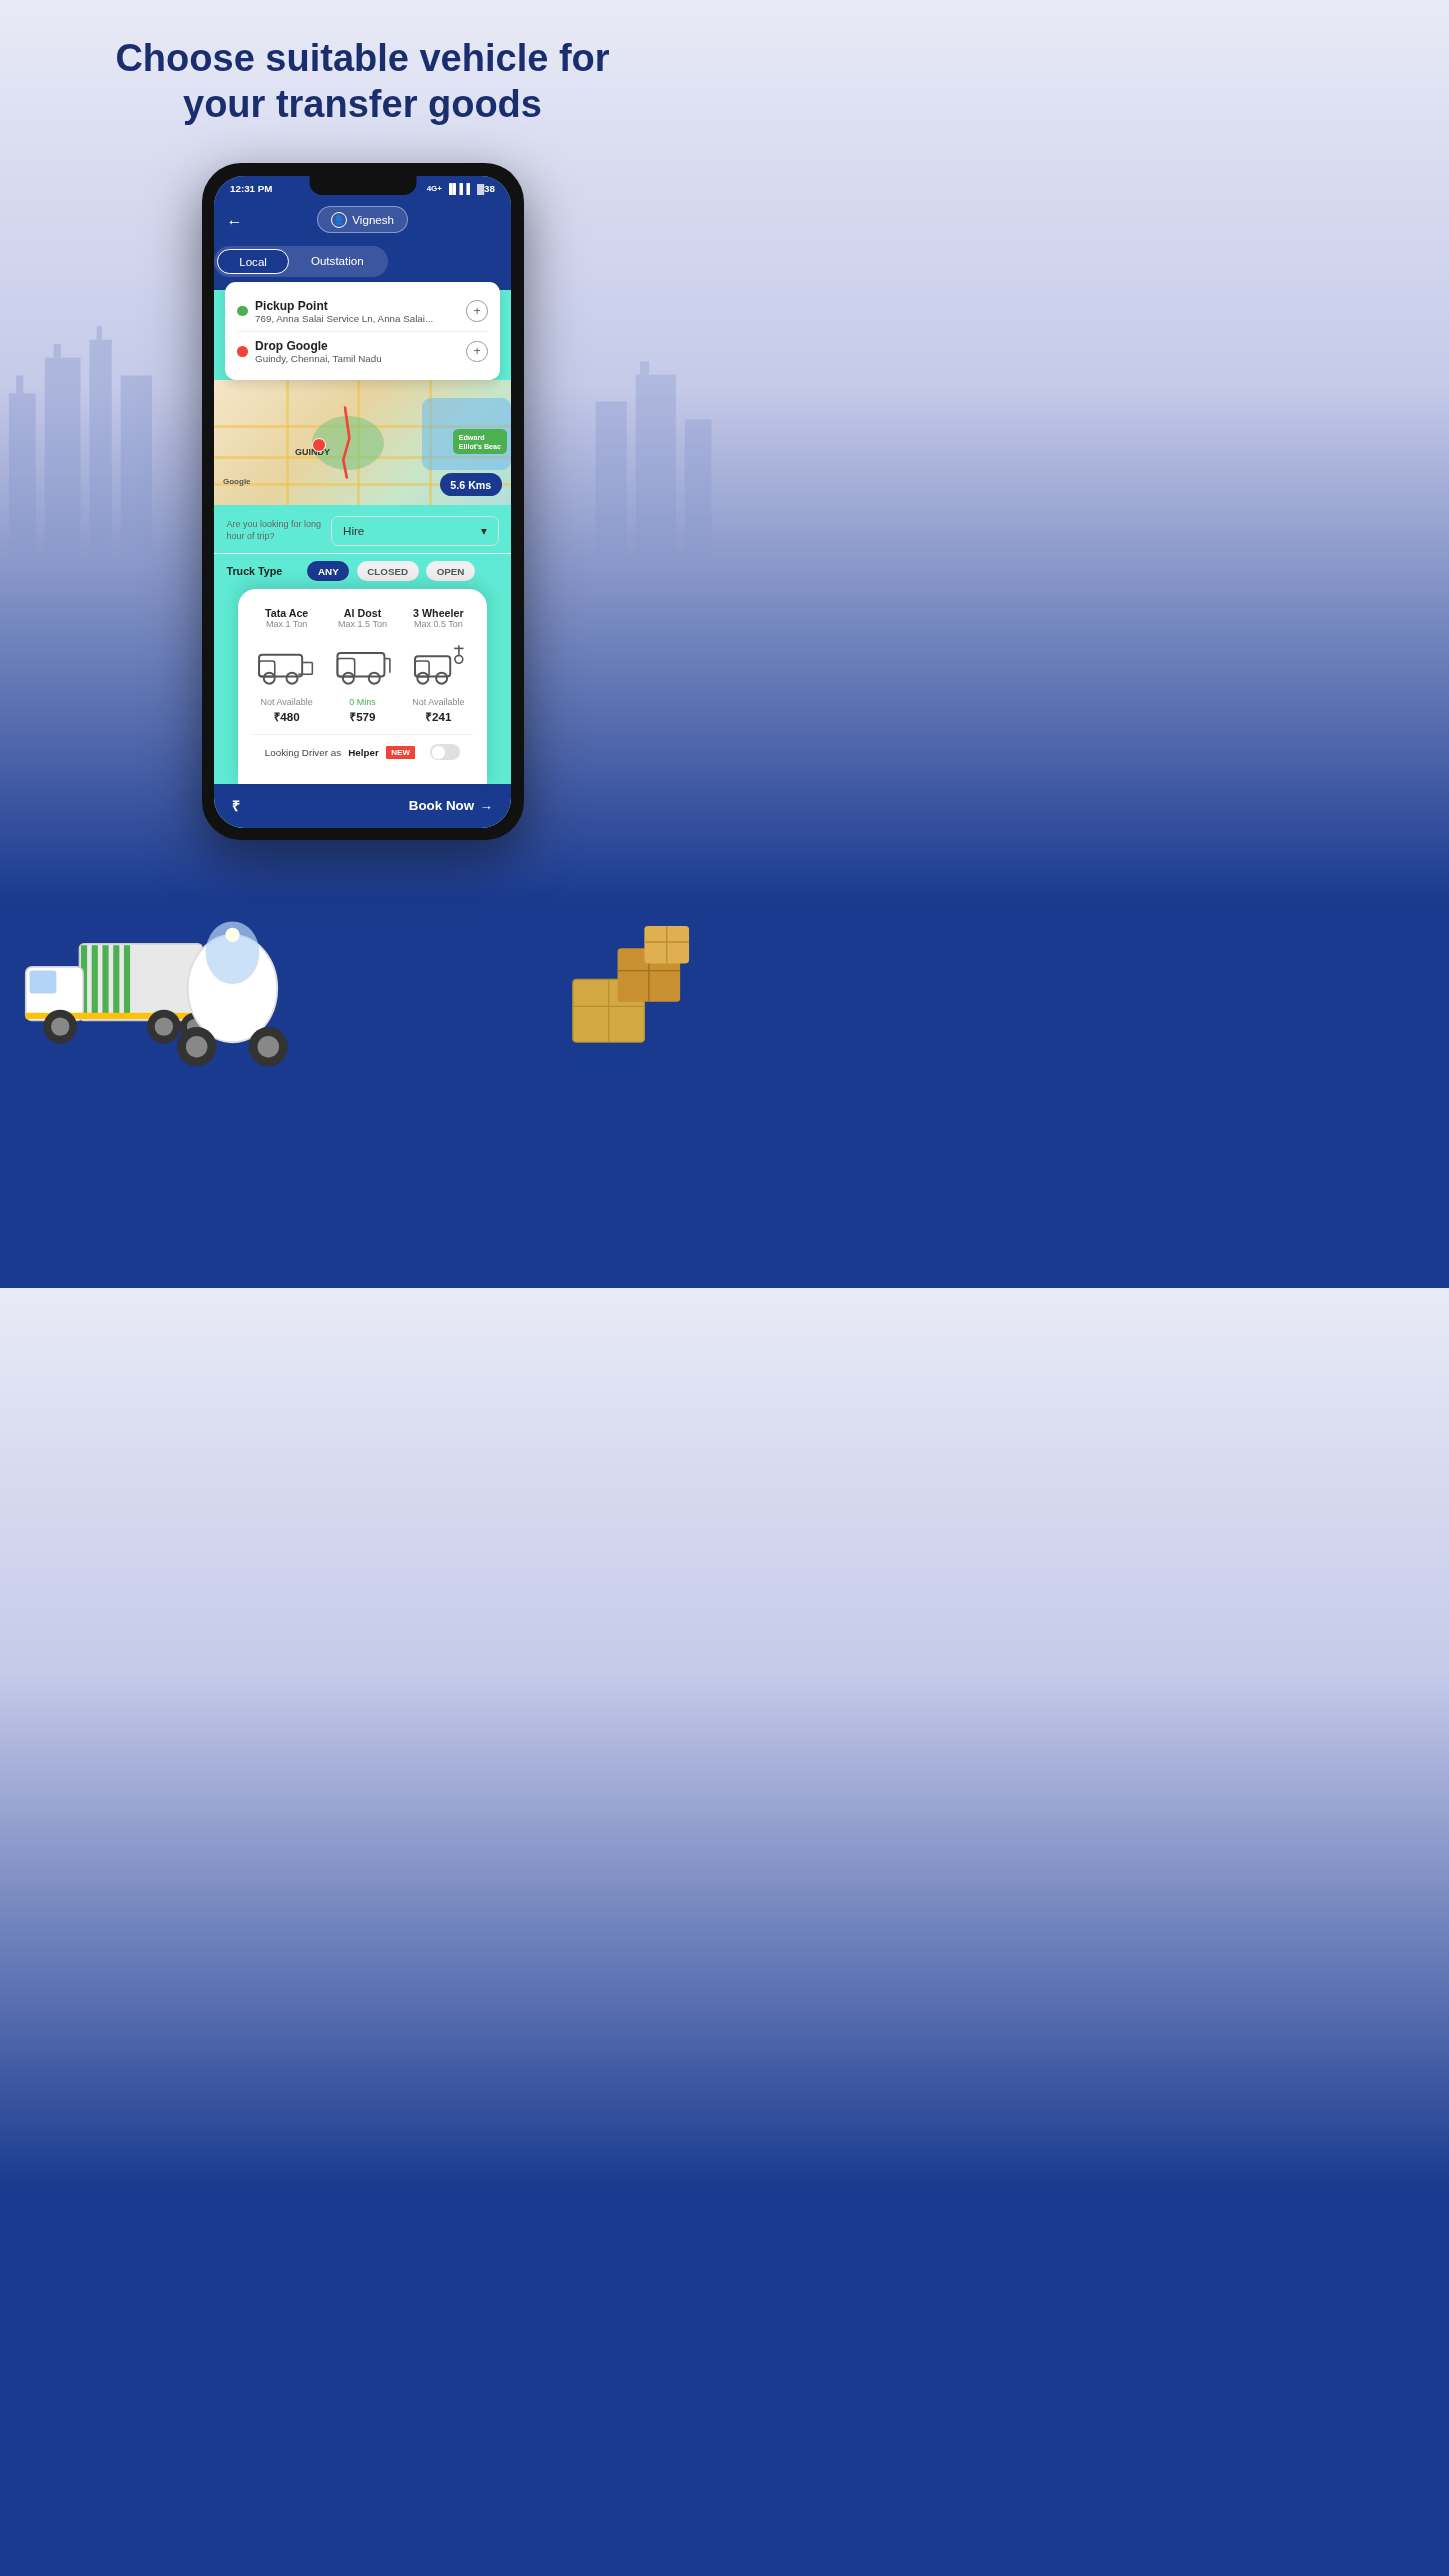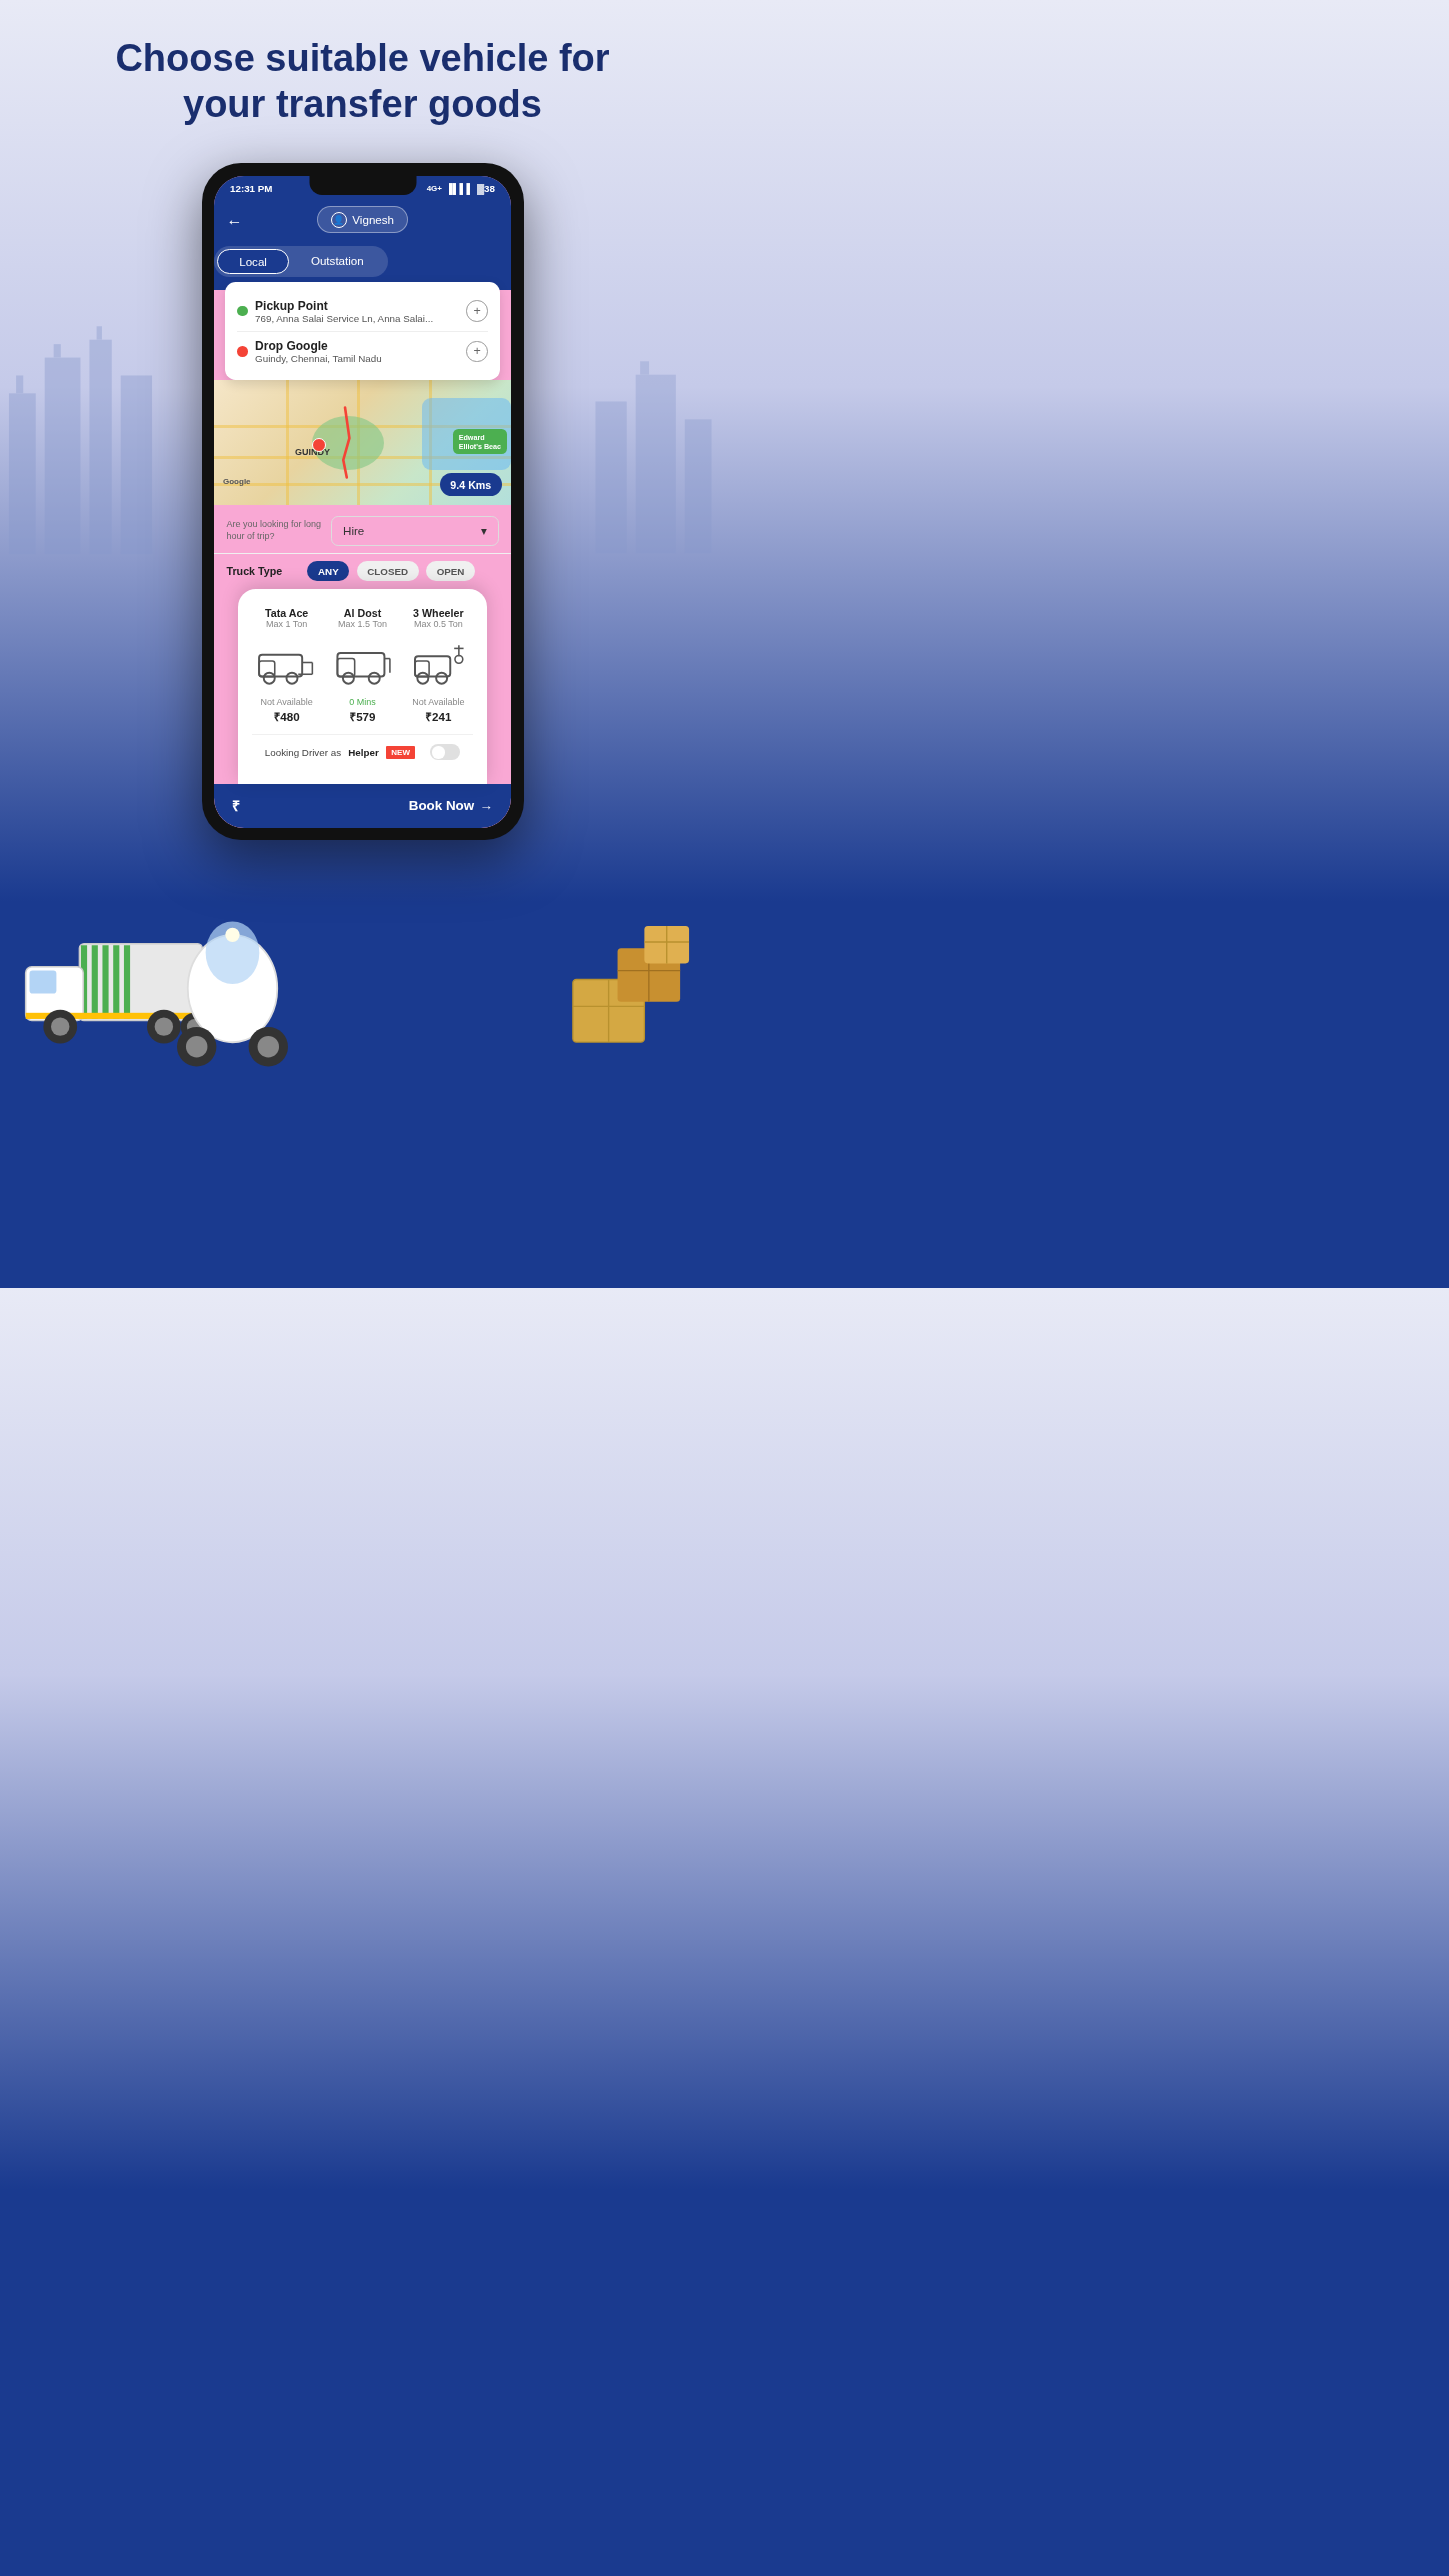--- a/index.html
+++ b/index.html
@@ -45,21 +45,21 @@
       height: 19.7px;
       background: #111;
       border-radius: 0 0 12.5px 12.5px;
       position: absolute;
       top: 12.5px;
       left: 50%;
       transform: translateX(-50%);
       z-index: 20;
     }
     .phone-screen {
-      background: #f9a8d4;
+      background: #5eead4;
       border-radius: 30px;
       overflow: hidden;
       min-height: 608px;
     }
 
     
     .status-bar {
       background: #1a3a8f;
       display: flex;
       justify-content: space-between;
@@ -484,21 +484,21 @@
         <div style="position:absolute;font-size:9px;font-weight:700;color:#333;top:67px;left:81px;">GUINDY</div>
 
         <svg style="position:absolute;top:0;left:0;width:100%;height:100%;" viewBox="0 0 340 140">
           <polyline points="150,30 155,65 148,90 152,110" stroke="#f44336" stroke-width="3" fill="none" stroke-linecap="round"></polyline>
         </svg>
 
         <div class="map-marker"></div>
 
         <div style="position:absolute;background:#4caf50;color:#fff;font-size:7.2px;font-weight:700;padding:3.6px 5.4px;border-radius:5.4px;top:49px;right:4.5px;">Edward<br>Elliot's Beac</div>
         <div class="map-google">Google</div>
-        <div class="map-distance">9.4 Kms</div>
+        <div class="map-distance">5.6 Kms</div>
       </div>
 
       <div class="trip-section">
         <div class="trip-label">Are you looking for long hour of trip?</div>
         <div class="hire-dropdown">
           <span>Hire</span>
           <span>▾</span>
         </div>
       </div>
 

